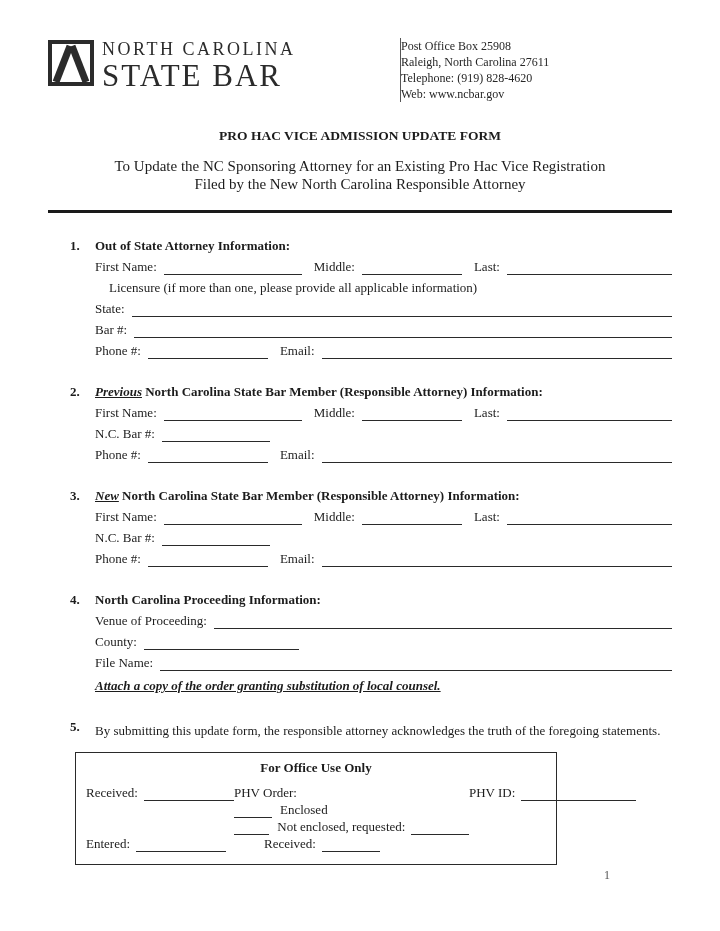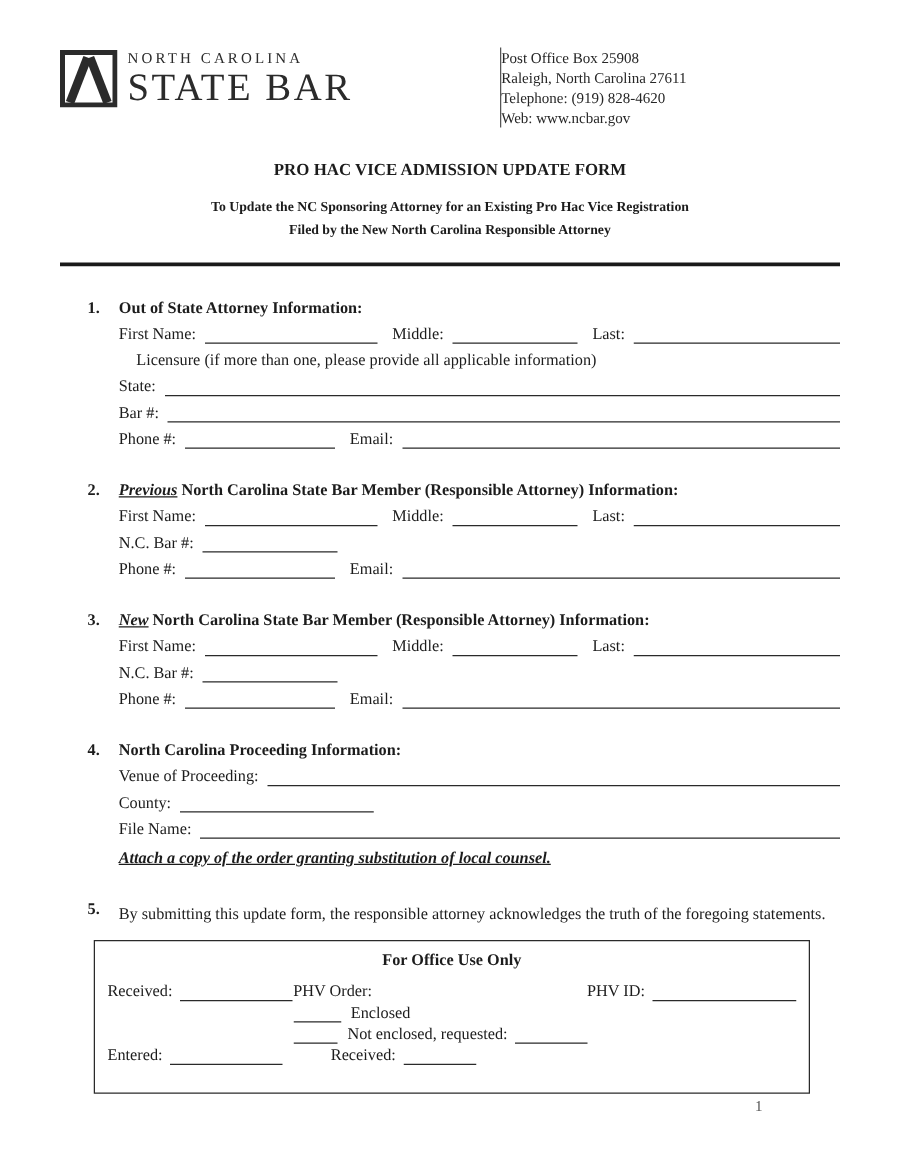--- a/index.html
+++ b/index.html
@@ -12,33 +12,33 @@
     font-size:13px;
     box-sizing:border-box;
     padding:38px 48px 0 48px;
     overflow:hidden;
   }
   
   .hdr{display:flex;align-items:flex-start;}
   .brand{display:flex;align-items:flex-start;flex:0 0 352px;}
   .logo-mark{flex:0 0 46px;margin-top:2px;}
   .wordmark{margin-left:8px;}
-  .wm1{font-size:12px;letter-spacing:2.5px;color:#2b2b2b;margin-top:1px;}
+  .wm1{font-size:18px;letter-spacing:2.5px;color:#2b2b2b;margin-top:1px;}
   .wm2{font-size:31px;letter-spacing:2px;color:#2b2b2b;line-height:1.05;}
   .addr{
     border-left:1.5px solid #555;
     font-size:12px;
     line-height:16px;
     color:#262626;
     min-height:64px;
   }
   
   .titleblock{text-align:center;margin-top:26px;}
   .t1{font-weight:bold;font-size:13.5px;}
-  .t2{font-weight:bold;font-size:11px;line-height:18px;}
+  .t2{font-weight:normal;font-size:15px;line-height:18px;}
   .t2.first{margin-top:13px;}
   .rule{
     border:none;border-top:3px solid #1a1a1a;
     margin:17px 0 0 0;
   }
   
   .sec{display:flex;margin-top:25px;}
   .sec .num{flex:0 0 25px;margin-left:22px;font-weight:bold;}
   .sec .content{flex:1;min-width:0;}
   .heading{font-weight:bold;margin-bottom:3px;}
@@ -56,24 +56,24 @@
   .grow{flex:1;min-width:40px;}
   .note{margin-top:5px;margin-left:14px;}
   .attach{
     font-weight:bold;font-style:italic;text-decoration:underline;
     margin-top:7px;
   }
   .verif-body{margin-top:2px;line-height:19px;max-width:578px;}
   
   .office{
     margin:12px 0 0 27px;
-    width:573px;
+    width:482px;
     border:1.6px solid #2a2a2a;
     box-sizing:border-box;
-    padding:7px 10px 22px 10px;
+    padding:7px 10px 12px 10px;
   }
   .office-title{text-align:center;font-weight:bold;margin-bottom:8px;}
   .office-cols{display:flex;align-items:stretch;}
   .ocol1{width:170px;display:flex;flex-direction:column;justify-content:space-between;}
   .ocol2{width:235px;}
   .ocol3{flex:1;}
   .oline{display:inline-block;border-bottom:1.2px solid #2a2a2a;height:12px;}
   .orow{display:flex;align-items:flex-end;white-space:nowrap;line-height:17px;margin-top:0;}
   .orow .lbl{margin-right:6px;}
   .w90{width:90px}.w115{width:115px}.w38{width:38px}.w62{width:62px}.w58{width:58px}

